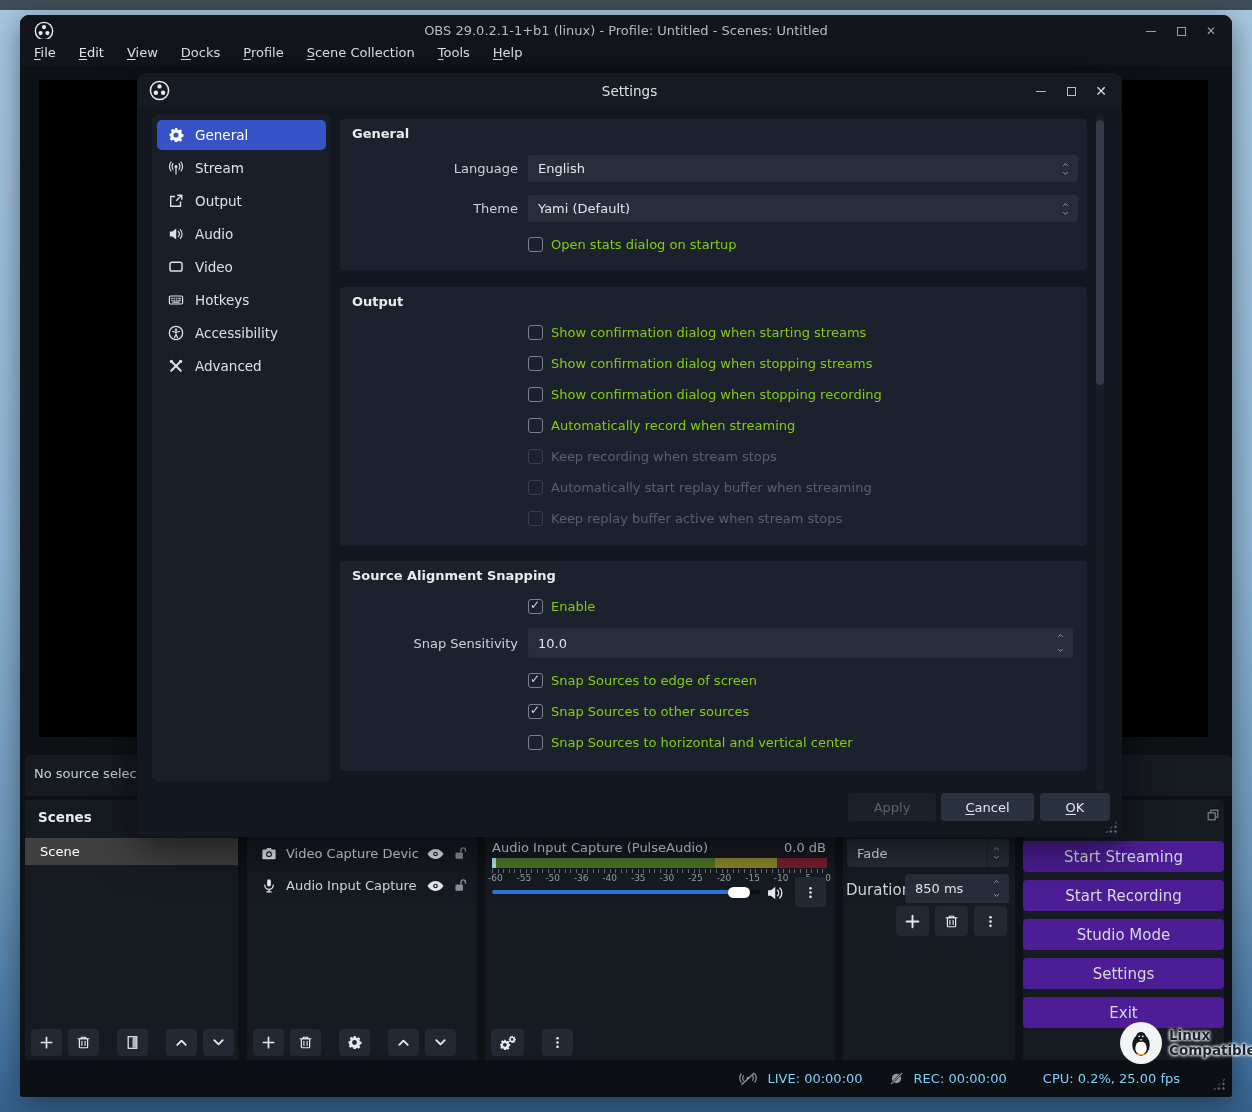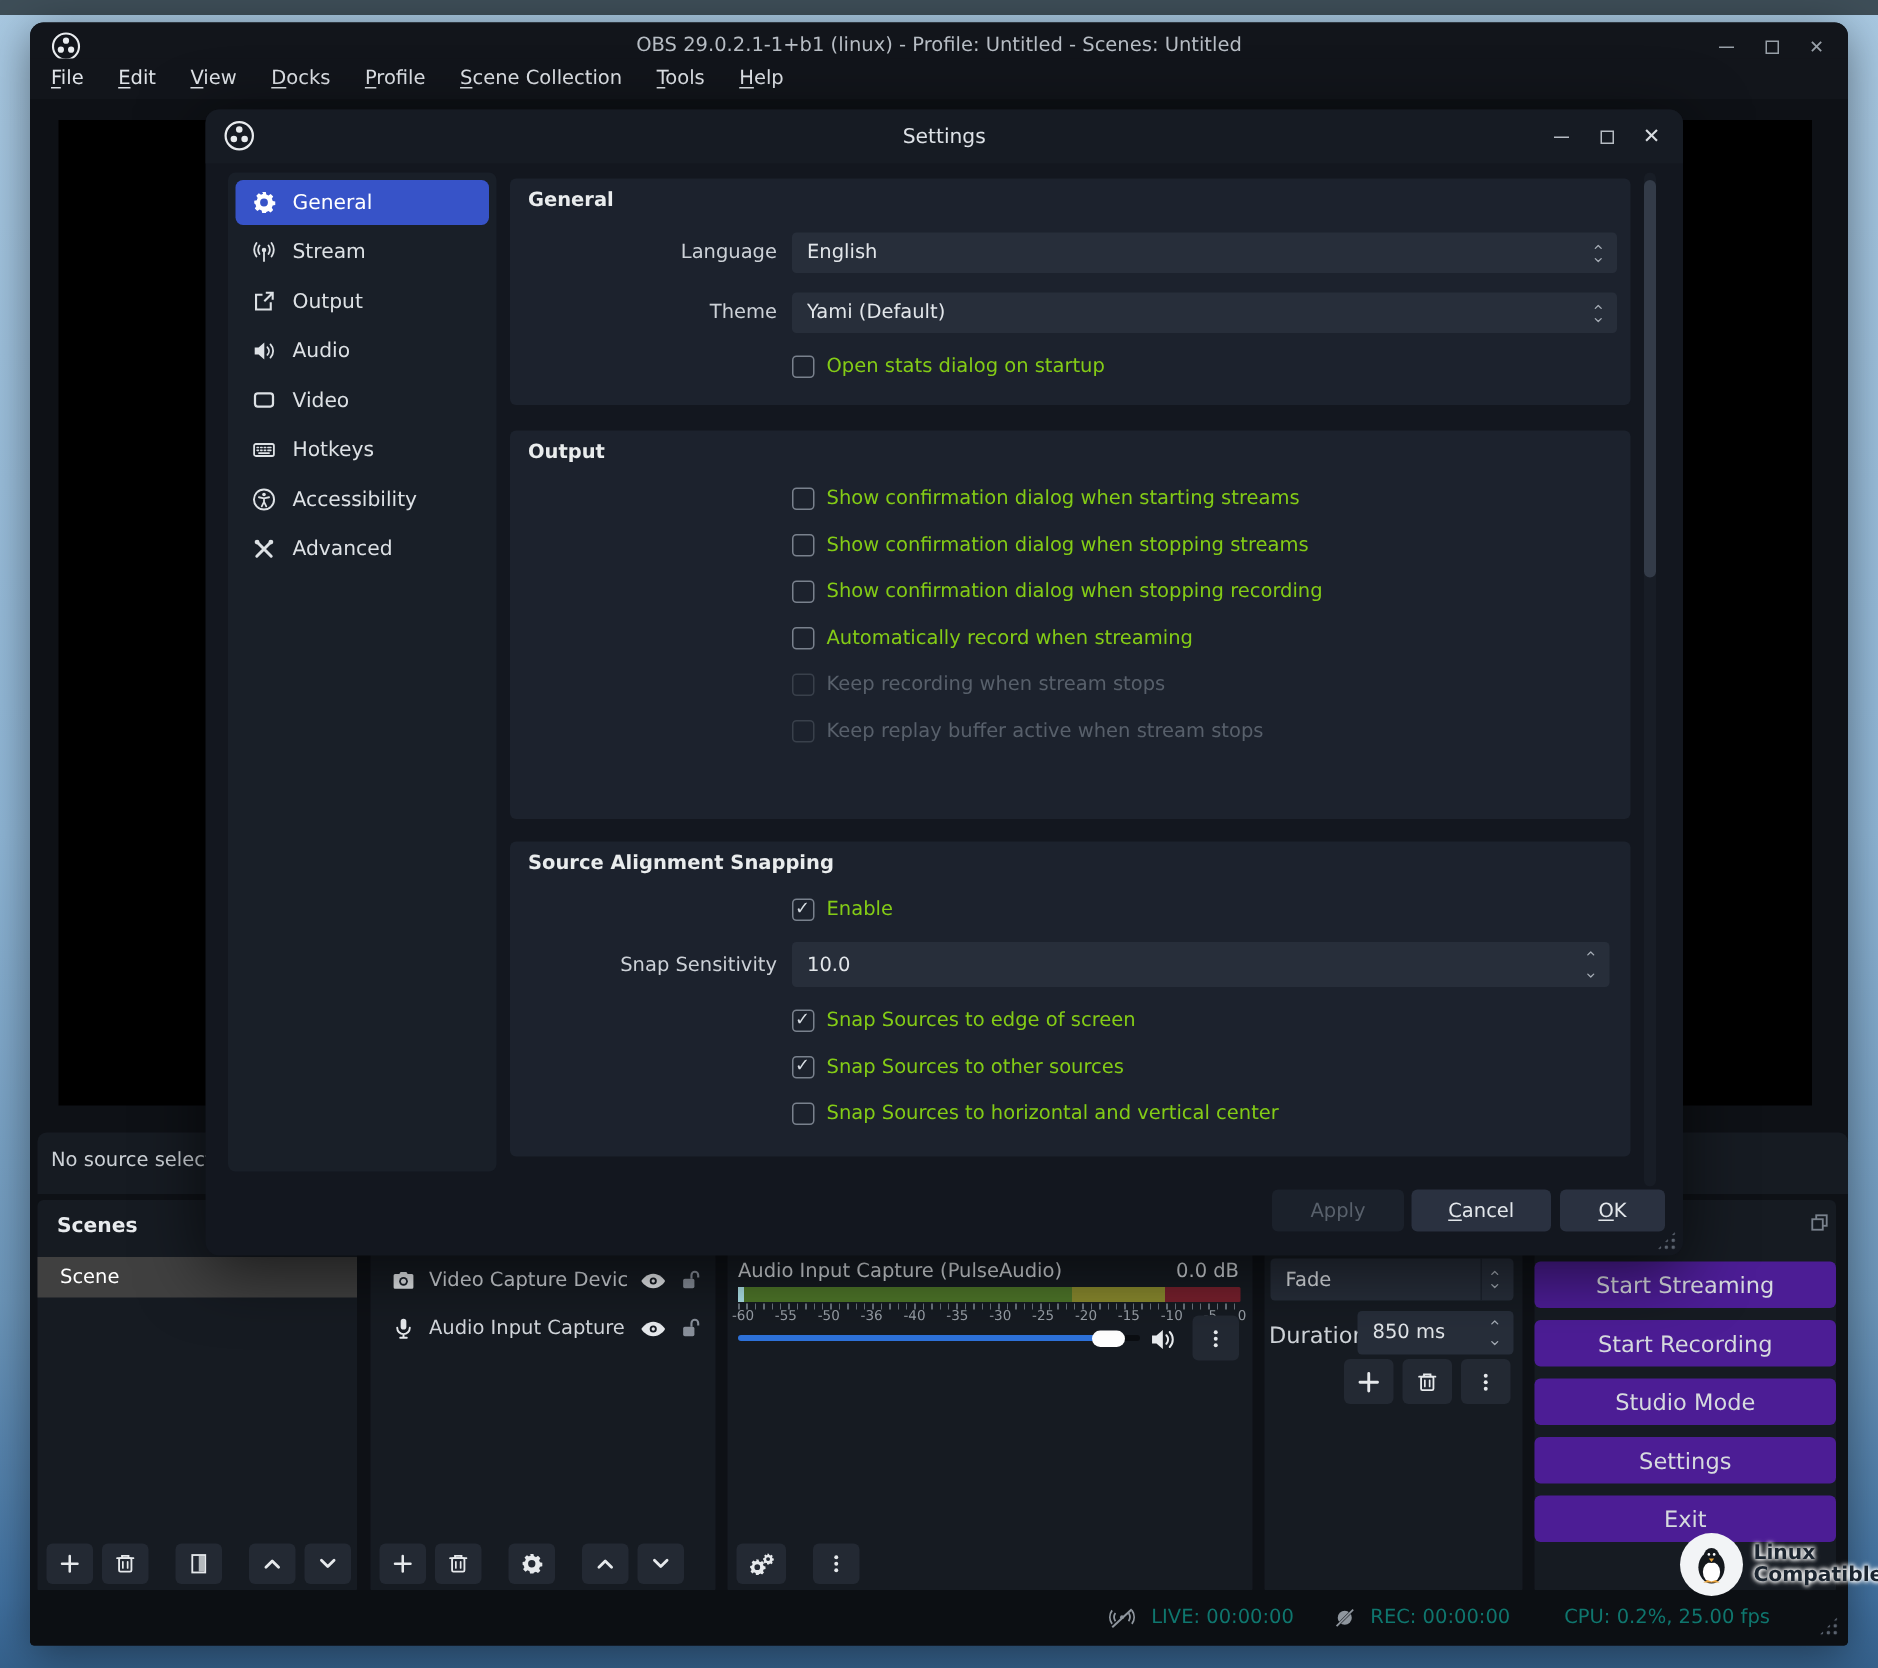--- a/index.html
+++ b/index.html
@@ -54,21 +54,21 @@
     padding-left:10px;position:absolute;}
   .spin{position:absolute;right:4px;top:0;height:100%;display:flex;flex-direction:column;justify-content:center;
     align-items:center;gap:2px;color:#a6adb6;width:18px;}
   .spin svg{width:9px;height:7px;}
   .spin.spread{justify-content:space-between;padding:4px 0;}
   .ctl-btn{display:block;width:100%;height:31px;background:#4c1d95;border:none;border-radius:4px;
     color:#d6dade;font-size:15px;margin-bottom:8px;}
 
   
   .statusbar{position:absolute;left:0;bottom:0;width:100%;height:37px;background:#0c0f13;border-radius:0 0 3px 3px;
-    display:flex;align-items:center;justify-content:flex-end;gap:10px;padding-right:52px;color:#0f766e;font-size:13px;}
+    display:flex;align-items:center;justify-content:flex-end;gap:10px;padding-right:52px;color:#7dd3fc;font-size:13px;}
   .statusbar svg{color:#8f969e;}
   .grip{width:14px;height:14px;background-image:radial-gradient(#5a626e 1px,transparent 1.4px);
     background-size:4.6px 4.6px;clip-path:polygon(100% 0,100% 100%,0 100%);}
 
   
   .dialog{position:absolute;left:137px;top:73px;width:985px;height:764px;background:#13171f;
     border-radius:9px;box-shadow:0 10px 44px rgba(0,0,0,.6);}
   .dlg-titlebar{position:absolute;left:0;top:0;width:100%;height:36px;background:#161b23;border-radius:9px 9px 0 0;}
   .dlg-title{position:absolute;width:100%;top:10px;text-align:center;font-size:13.5px;color:#dde1e6;}
   .sidebar{position:absolute;left:15px;top:42px;width:179px;height:666px;background:#191f28;border-radius:5px;padding:5px;}
@@ -596,20 +596,24 @@
           <div class="cbrow">
             <span class="cb"></span>
             <span class="cb-label">Automatically record when streaming</span>
           </div>
 
           <div class="cbrow disabled">
             <span class="cb"></span>
             <span class="cb-label">Keep recording when stream stops</span>
           </div>
 
+          <div class="cbrow disabled">
+            <span class="cb"></span>
+            <span class="cb-label">Automatically start replay buffer when streaming</span>
+          </div>
 
           <div class="cbrow disabled">
             <span class="cb"></span>
             <span class="cb-label">Keep replay buffer active when stream stops</span>
           </div>
         </div>
     </div>
 
     <div class="group" style="top:488px;height:210px;">
       <div class="group-h">Source Alignment Snapping</div>

